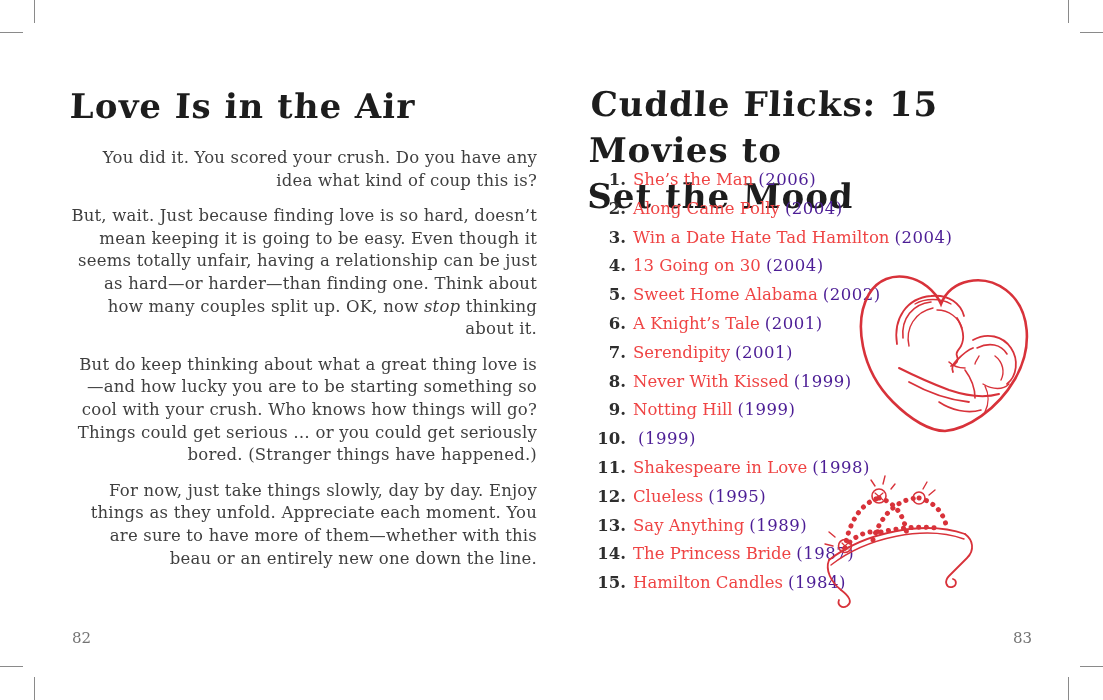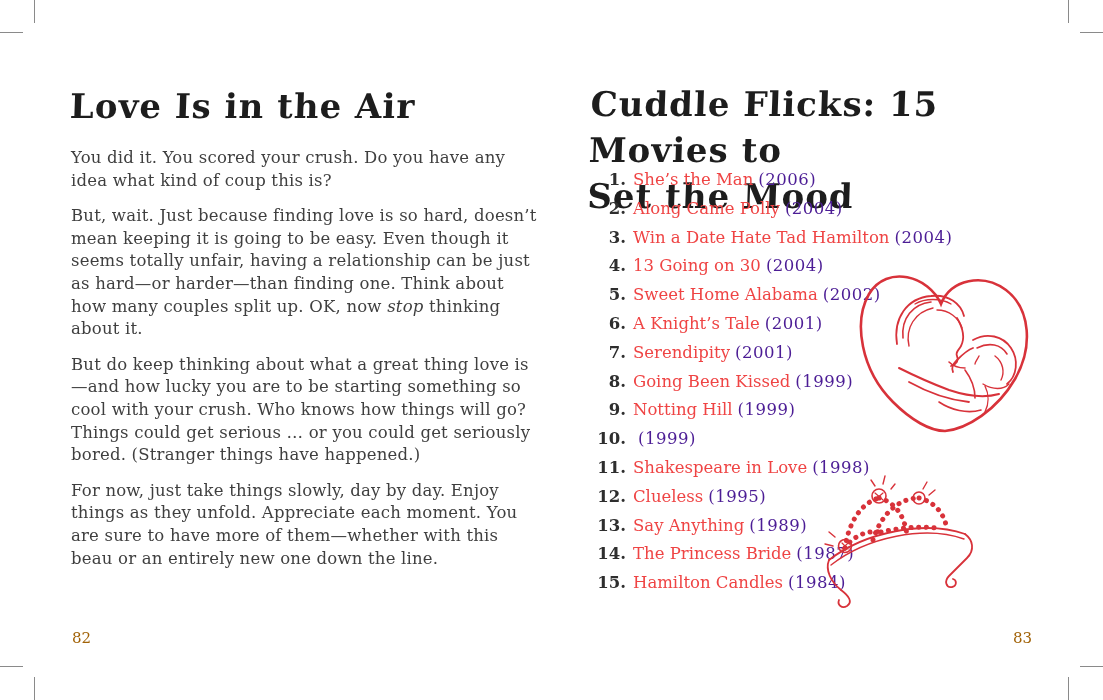--- a/index.html
+++ b/index.html
@@ -34,21 +34,21 @@
 
   .body-copy {
     position: absolute;
     left: 71px; top: 147px;
     width: 466px;
     font-size: 16.5px;
     line-height: 22.6px;
     color: #3f3f3f;
     letter-spacing: 0.2px;
   }
-  .body-copy p { margin: 0 0 13px 0; }
+  .body-copy p { margin: 0 0 13px 0; text-align: right; }
   .body-copy .em { font-style: italic; }
 
   
   .movie-list {
     position: absolute;
     left: 589px; top: 170px;
     width: 470px;
     list-style: none; margin: 0; padding: 0;
     font-size: 16.5px;
   }
@@ -66,21 +66,21 @@
     margin-right: 7px;
     flex: 0 0 auto;
   }
   .movie-list .title { color: #ef4444; }
   .movie-list .year { color: #4c1d95; margin-left: 5px; letter-spacing: 0.5px; }
 
   .folio {
     position: absolute;
     top: 629px;
     font-size: 15px;
-    color: #a16207;
+    color: #737373;
   }
   #folio-left { left: 72px; }
   #folio-right { right: 71px; margin-left: 40px; }
 
   .illo { position: absolute; }
   .illo svg { display: block; }
 </style>
 </head>
 <body>
 
@@ -142,21 +142,21 @@
         <span class="title">A Knight’s Tale</span>
         <span class="year">(2001)</span>
       </li>
     <li>
         <span class="num">7.</span>
         <span class="title">Serendipity</span>
         <span class="year">(2001)</span>
       </li>
     <li>
         <span class="num">8.</span>
-        <span class="title">Going Been Kissed</span>
+        <span class="title">Never With Kissed</span>
         <span class="year">(1999)</span>
       </li>
     <li>
         <span class="num">9.</span>
         <span class="title">Notting Hill</span>
         <span class="year">(1999)</span>
       </li>
     <li>
         <span class="num">10.</span>
         <span class="year">(1999)</span>

